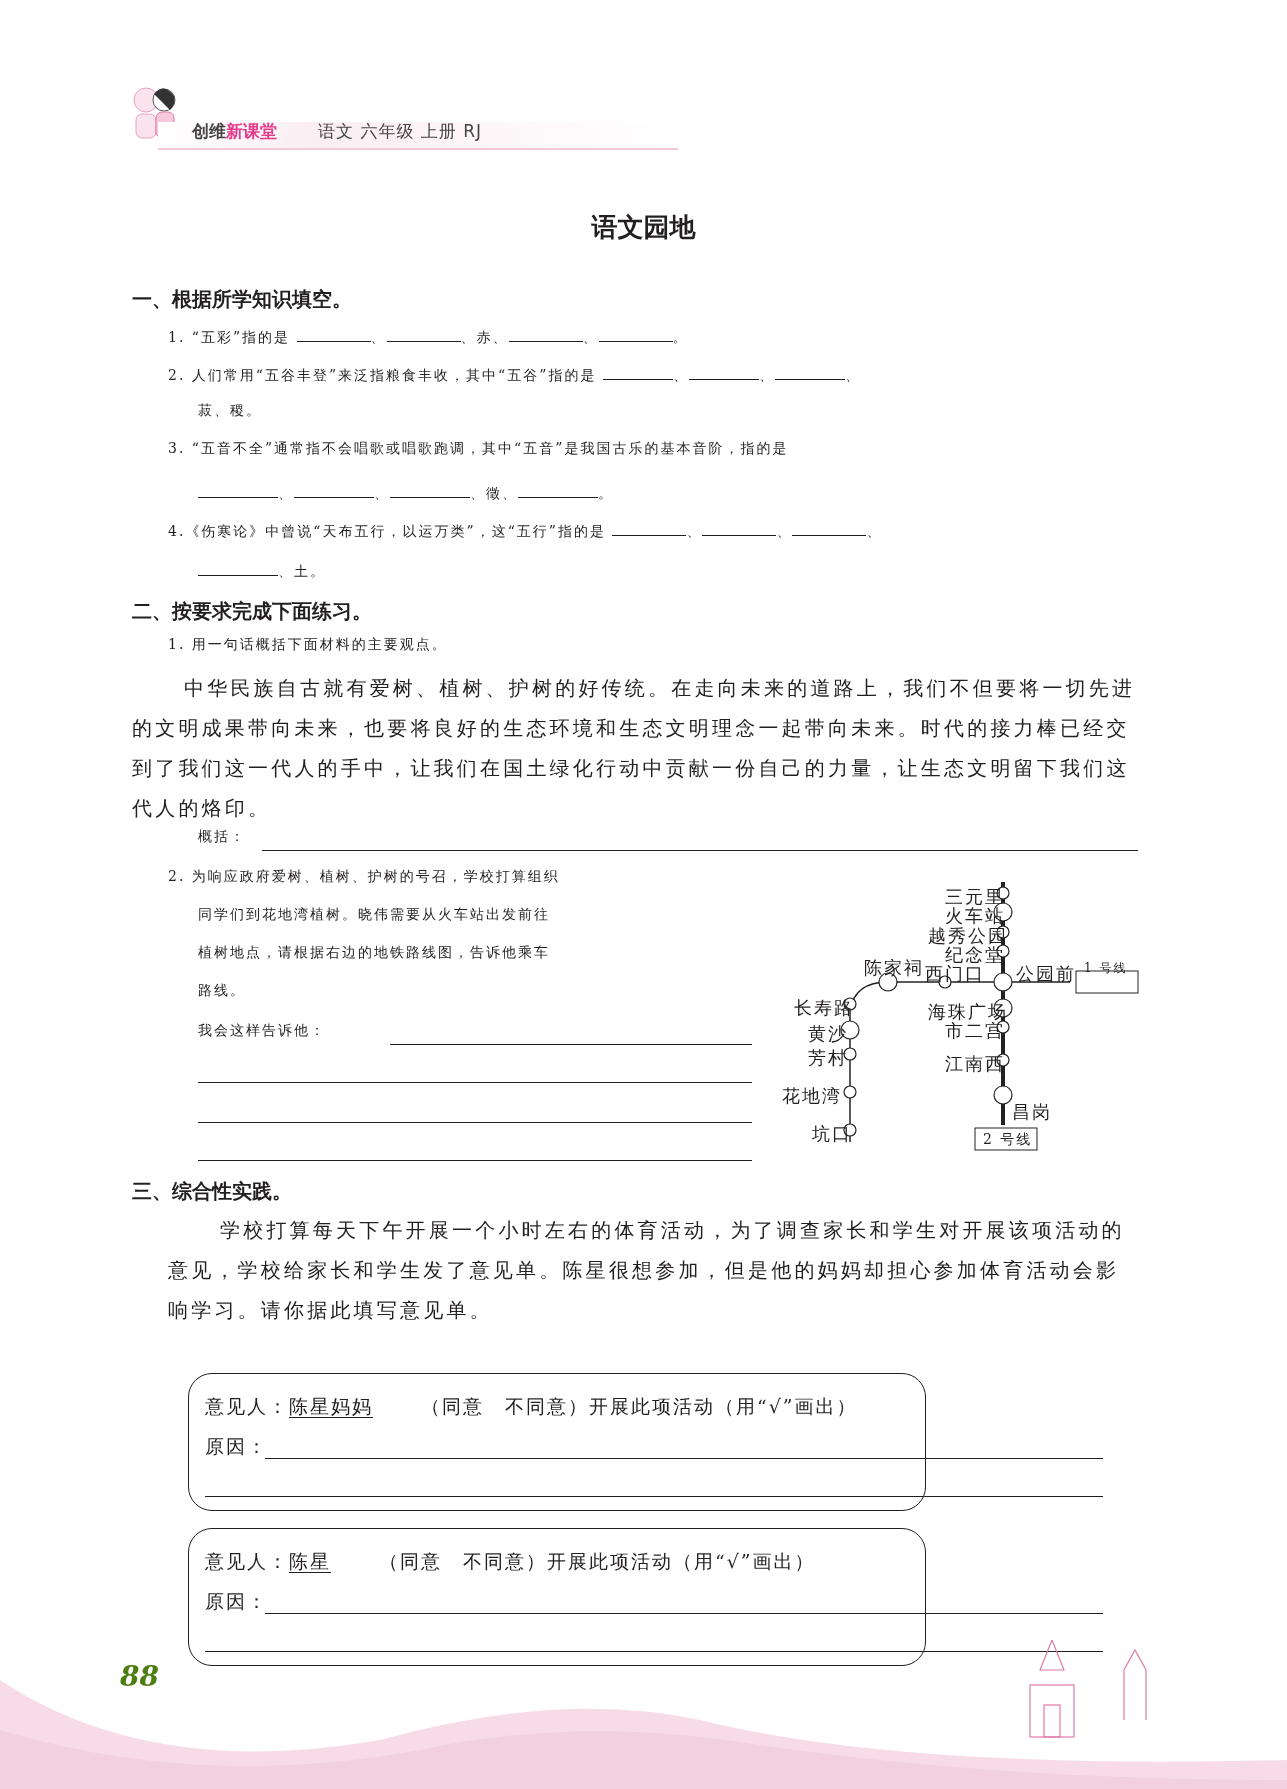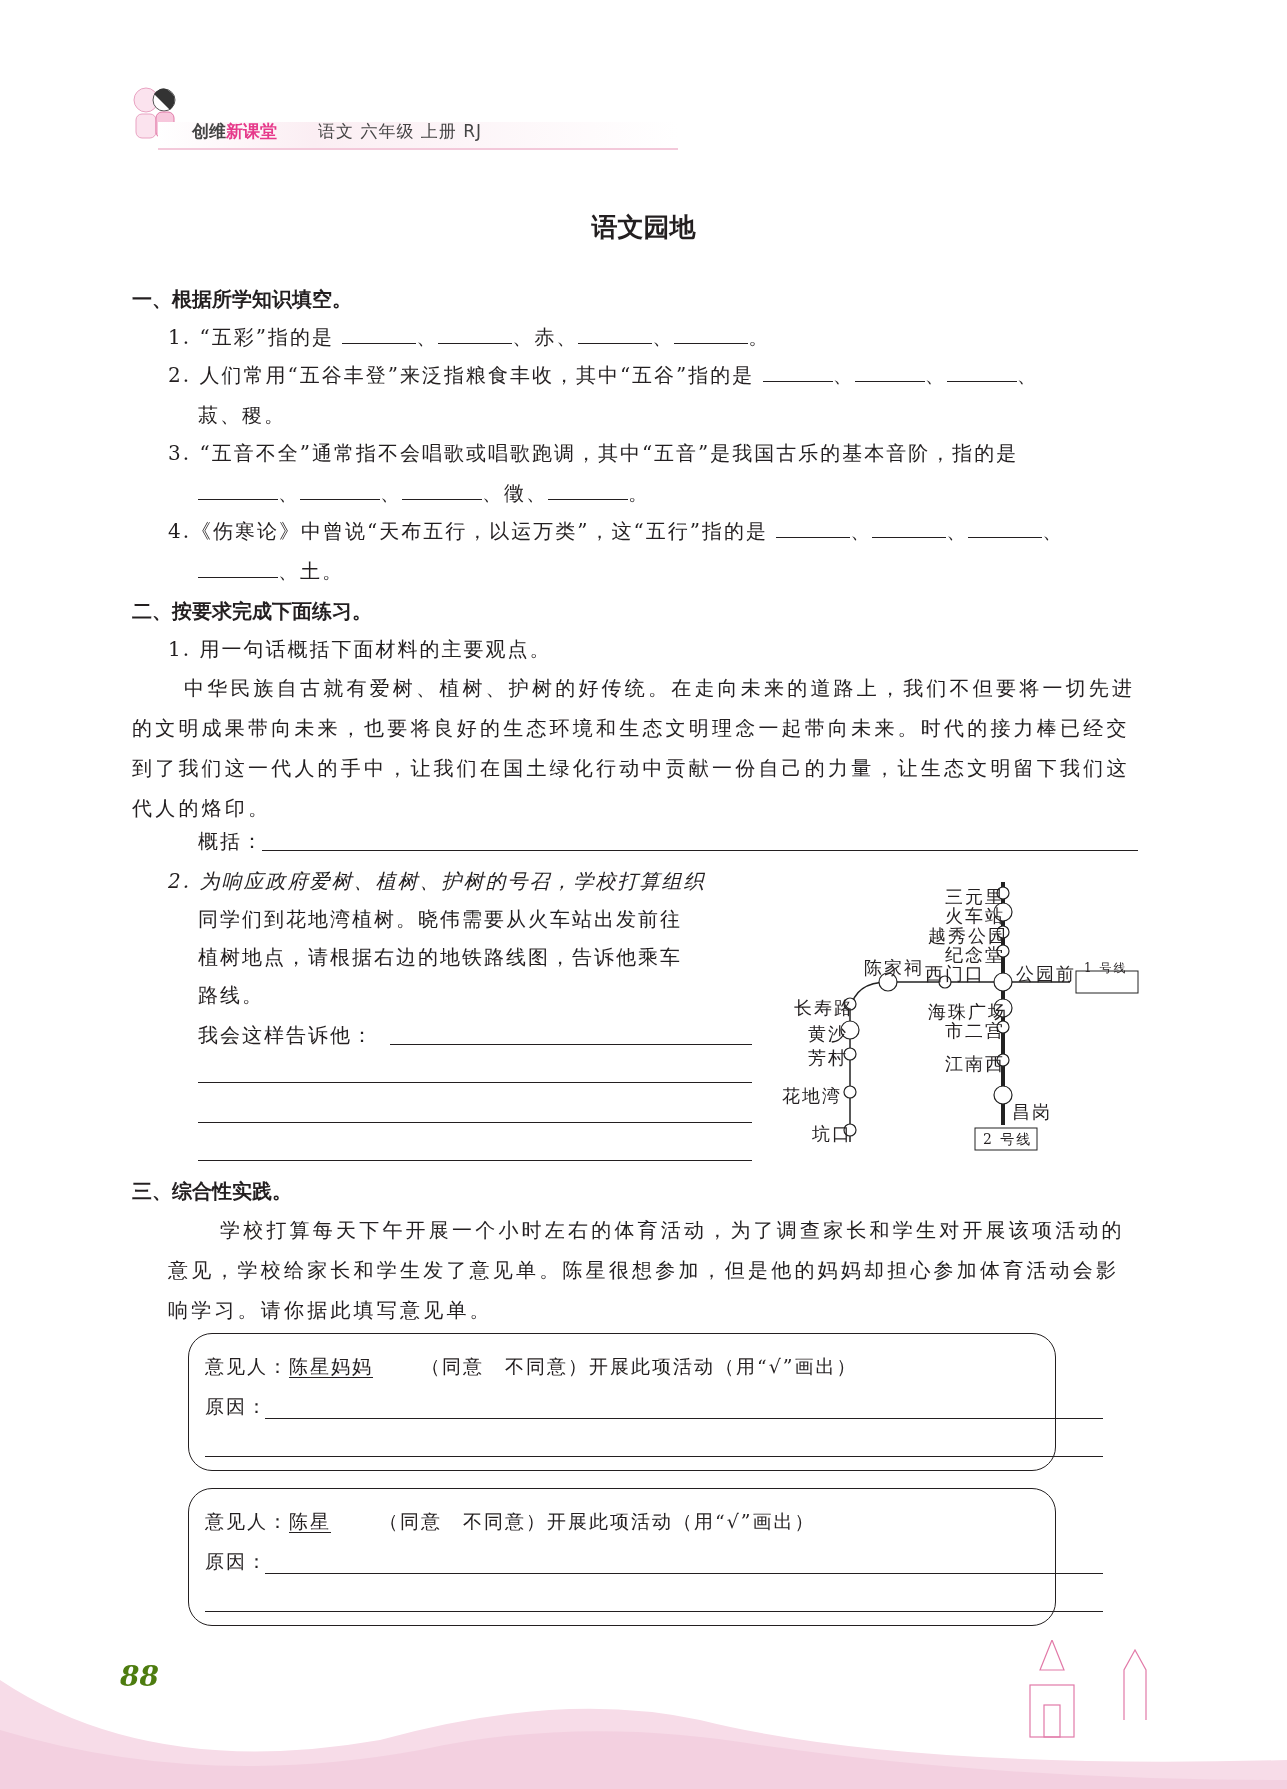--- a/index.html
+++ b/index.html
@@ -7,25 +7,25 @@
          font-family:"DejaVu Serif", serif; color:#231f20; }
   .header { position:absolute; left:128px; top:82px; width:420px; height:70px; }
   .header .deco { position:absolute; left:0; top:0; width:55px; height:68px; }
   .header .band { position:absolute; left:30px; top:40px; width:520px; height:28px;
     background:linear-gradient(90deg,#fff 0%,#fbeef3 30%,#fff 100%); border-bottom:2px solid #f3c9da; }
   .header .brand { position:absolute; left:64px; top:38px; font-family:Liberation Sans, sans-serif; font-weight:bold; font-size:17px; color:#444; }
   .header .brand .pink { color:#e6398a; }
   .header .book { position:absolute; left:190px; top:38px; font-family:"DejaVu Sans",sans-serif; font-size:17px; color:#444; letter-spacing:1px; }
   .title { position:absolute; top:210px; left:0; width:1287px; text-align:center; font-family:"DejaVu Sans",sans-serif; font-weight:bold; font-size:26px; }
   .sec { position:absolute; left:132px; font-family:"DejaVu Sans",sans-serif; font-weight:bold; font-size:20px;text-align:center; }
-  .line { position:absolute; font-size:20px; letter-spacing:2px; white-space:nowrap; }
+  .line { position:absolute; font-size:14px; letter-spacing:2px; white-space:nowrap; }
   .blank { display:inline-block; border-bottom:1.5px solid #231f20; height:18px; vertical-align:baseline; }
   .para { position:absolute; left:132px; width:1008px; font-size:20px; line-height:40px; letter-spacing:3.2px; text-indent:52px; }
   .ruled { position:absolute; height:0; border-bottom:1.5px solid #231f20; }
-  .box { position:absolute; left:188px; width:868px; border:1.5px solid #231f20; border-radius:24px; }
+  .box { position:absolute; left:188px; width:738px; border:1.5px solid #231f20; border-radius:24px;margin-top:40px; }
   .footer-wave { position:absolute; left:0; top:1640px; width:1287px; height:149px; }
   .pagenum { position:absolute; left:120px; top:1660px; font-family:"DejaVu Serif",serif; font-style:italic; font-weight:bold; font-size:28px; color:#4d7c0f; }
   .map { position:absolute; left:780px; top:870px; width:380px; height:290px; }
   .stn { position:absolute; font-size:18px; letter-spacing:2px; white-space:nowrap; }
 </style>
 </head>
 <body>
 
 <div class="header">
   <svg class="deco" viewBox="0 0 55 68">
@@ -69,21 +69,21 @@
 <div class="line" style="left:198px;top:558px;">
   <span class="blank" style="width:80px"></span><span>、土。</span>
 </div>
 
 <div class="sec" style="top:598px;">二、按要求完成下面练习。</div>
 <div class="line" style="left:168px;top:636px;">1. 用一句话概括下面材料的主要观点。</div>
 <div class="para" style="top:668px;">中华民族自古就有爱树、植树、护树的好传统。在走向未来的道路上，我们不但要将一切先进的文明成果带向未来，也要将良好的生态环境和生态文明理念一起带向未来。时代的接力棒已经交到了我们这一代人的手中，让我们在国土绿化行动中贡献一份自己的力量，让生态文明留下我们这代人的烙印。</div>
 <div class="line" style="left:198px;top:828px;">概括：</div>
 <div class="ruled" style="left:262px;top:850px;width:876px;"></div>
 
-<div class="line" style="left:168px;top:868px;font-style:italic;">2. 为响应政府爱树、植树、护树的号召，学校打算组织</div>
+<div class="line" style="left:168px;top:868px;">2. 为响应政府爱树、植树、护树的号召，学校打算组织</div>
 <div class="line" style="left:198px;top:906px;">同学们到花地湾植树。晓伟需要从火车站出发前往</div>
 <div class="line" style="left:198px;top:944px;">植树地点，请根据右边的地铁路线图，告诉他乘车</div>
 <div class="line" style="left:198px;top:982px;">路线。</div>
 <div class="line" style="left:198px;top:1022px;">我会这样告诉他：</div>
 <div class="ruled" style="left:390px;top:1044px;width:362px;"></div>
 <div class="ruled" style="left:198px;top:1082px;width:554px;"></div>
 <div class="ruled" style="left:198px;top:1122px;width:554px;"></div>
 <div class="ruled" style="left:198px;top:1160px;width:554px;"></div>
 
 <div class="map">

